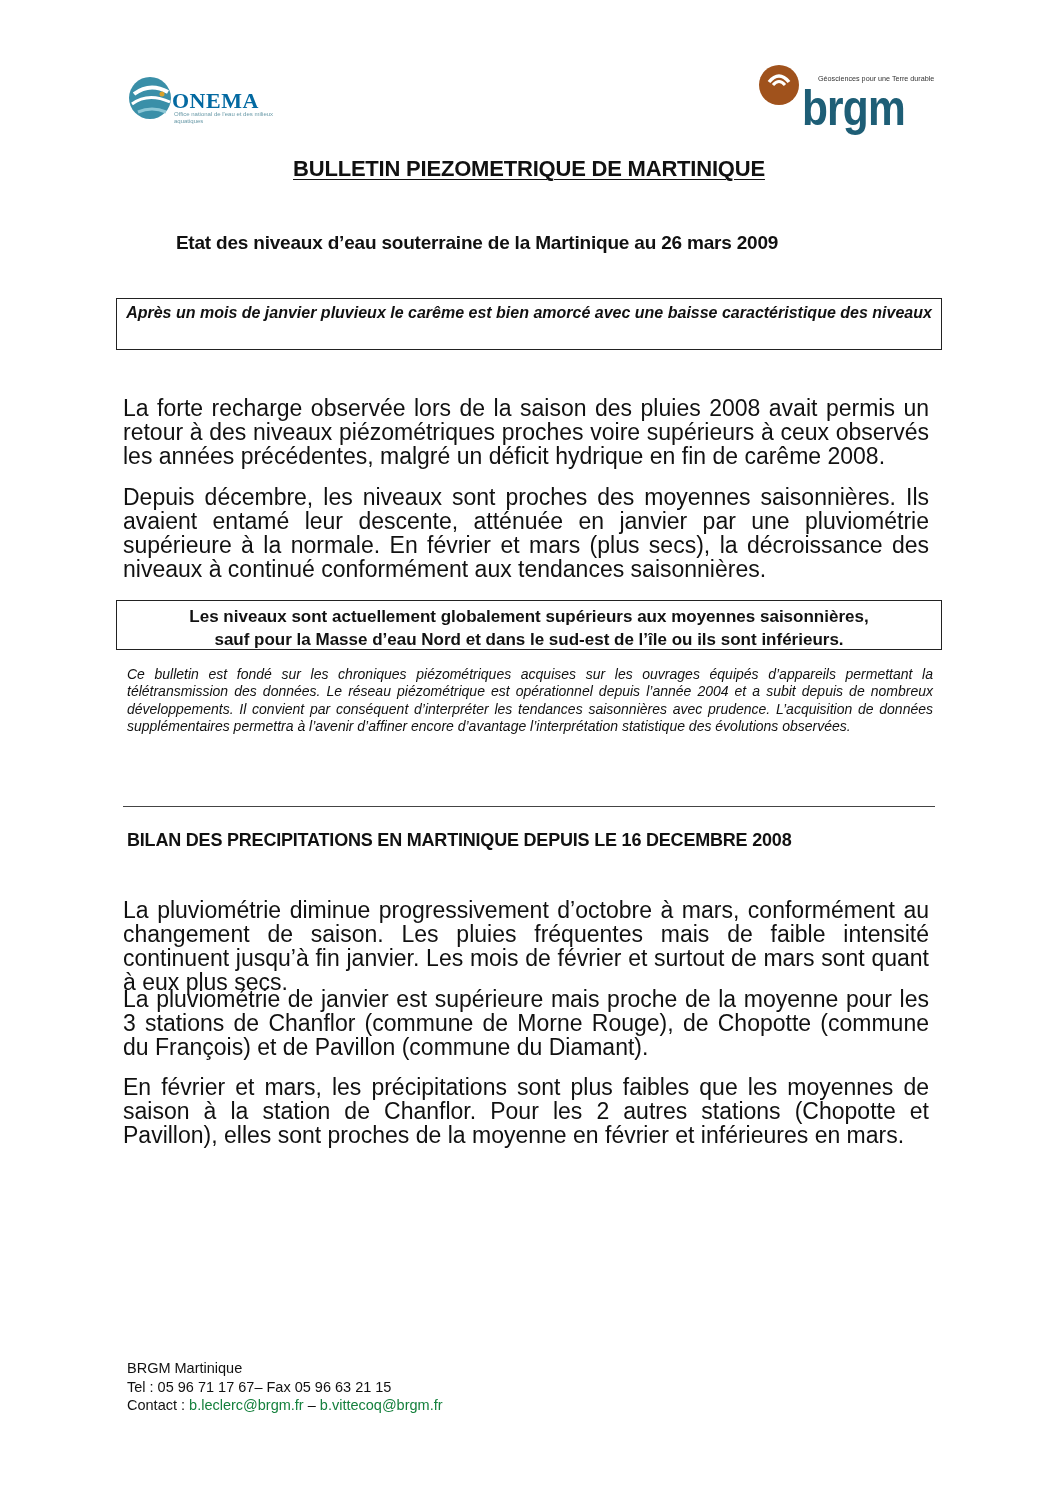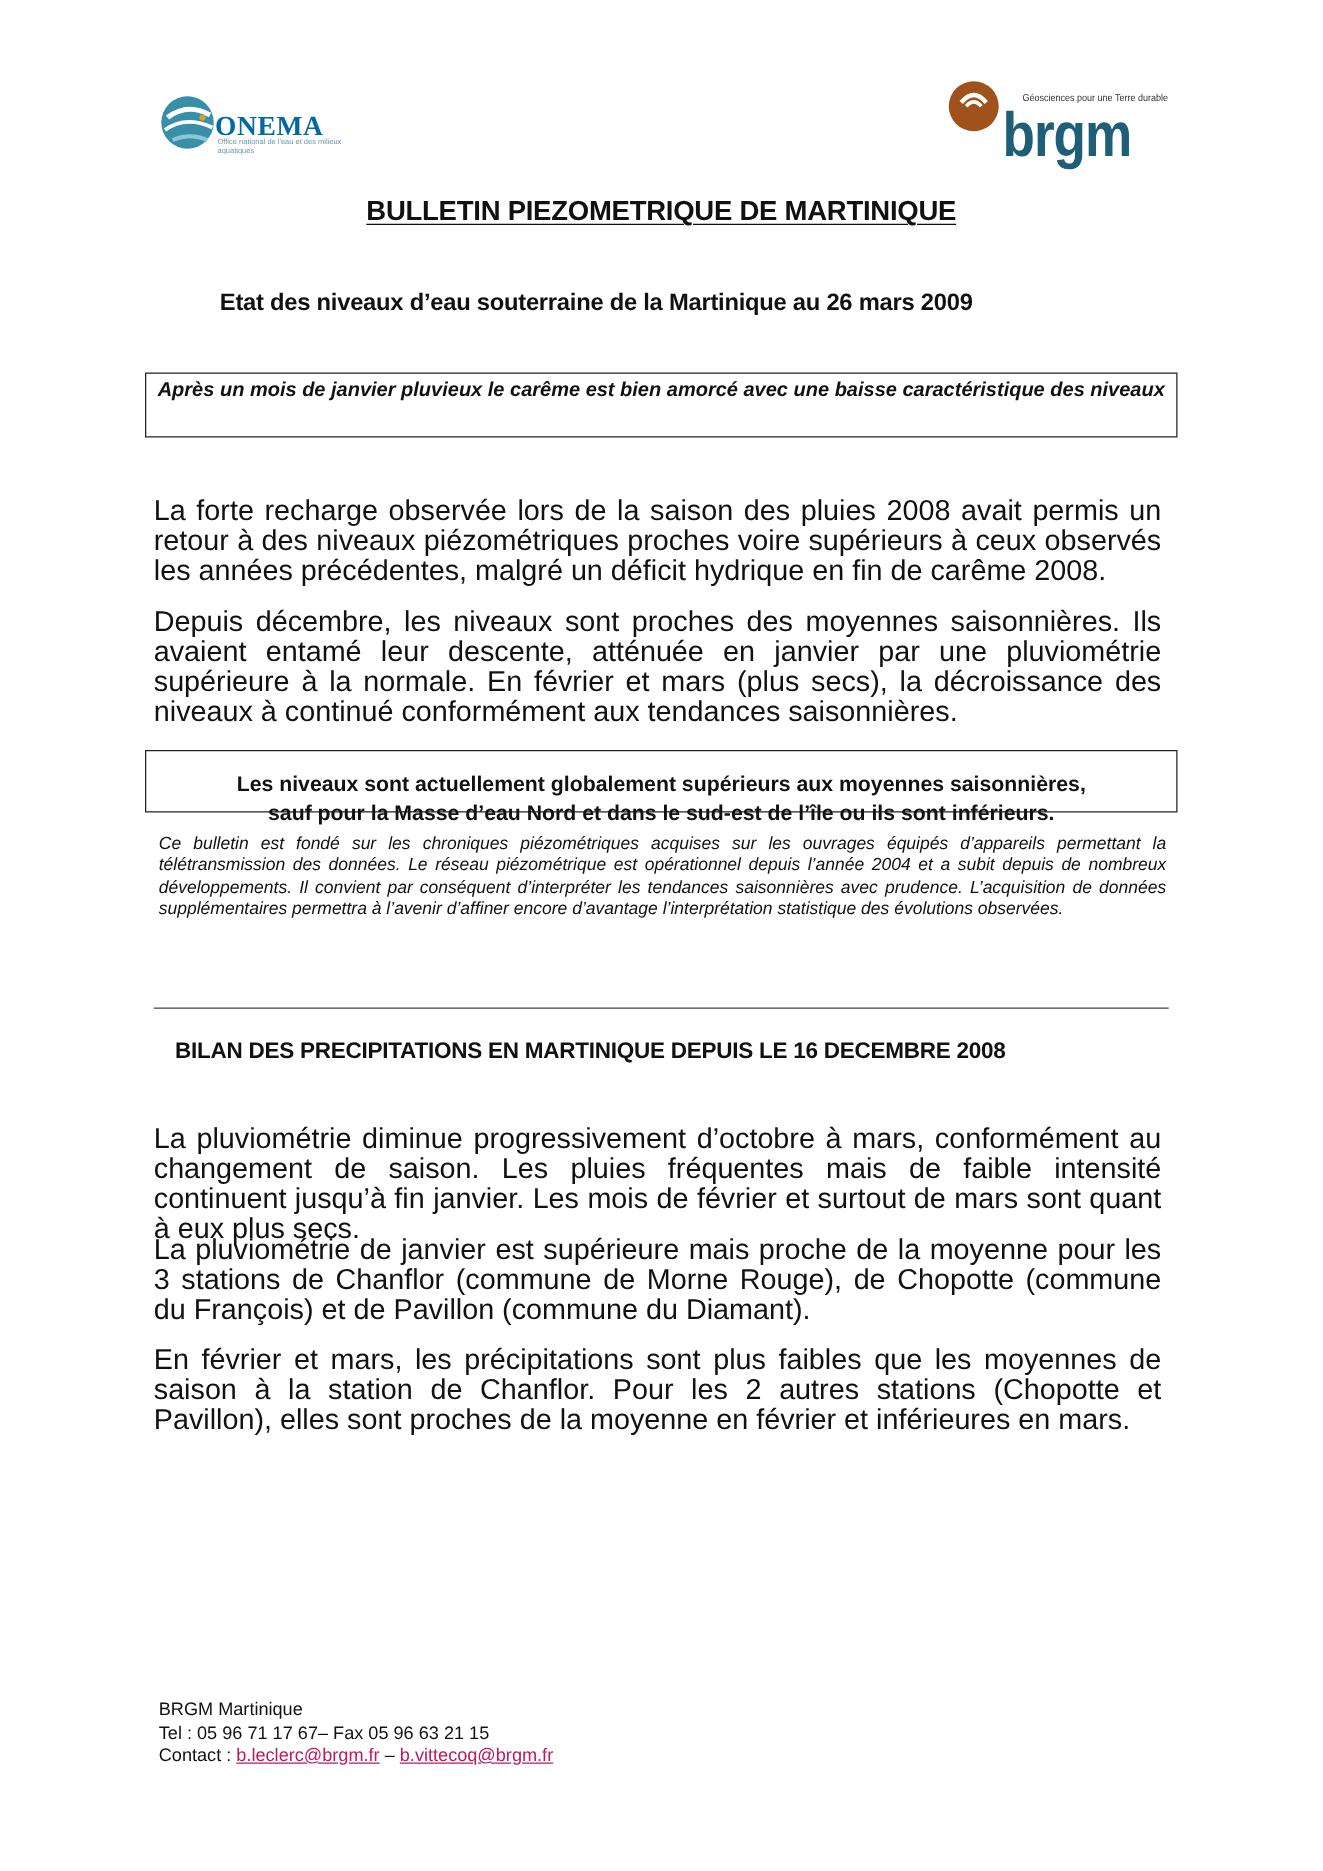--- a/index.html
+++ b/index.html
@@ -18,34 +18,34 @@
 
   .title { left: 0; width: 1058px; top: 156px; text-align: center; font-size: 22px; font-weight: bold; text-decoration: underline; text-decoration-thickness: 1px; text-underline-offset: 3px; letter-spacing: -0.2px; }
   .subtitle { left: 0; width: 954px; top: 232px; text-align: center; font-size: 19px; font-weight: bold; letter-spacing: -0.2px; }
 
   .box1 { left: 116px; top: 298px; width: 826px; height: 52px; border: 1px solid #222; box-sizing: border-box; text-align: center; font-size: 16px; font-weight: bold; font-style: italic; line-height: 24px; padding-top: 2px; }
 
   .para { left: 123px; width: 806px; font-size: 23px; line-height: 24px; text-align: justify; }
   .p1 { top: 396px; }
   .p2 { top: 485px; }
 
-  .box2 { left: 116px; top: 600px; width: 826px; height: 50px; border: 1px solid #222; box-sizing: border-box; text-align: center; font-size: 17px; font-weight: bold; line-height: 23px; padding-top: 15px; }
+  .box2 { left: 116px; top: 600px; width: 826px; height: 50px; border: 1px solid #222; box-sizing: border-box; text-align: center; font-size: 17px; font-weight: bold; line-height: 23px; padding-top: 4px; }
 
   .note { left: 127px; top: 666px; width: 806px; font-size: 14px; font-style: italic; line-height: 17.3px; text-align: justify; }
 
   .divider { left: 123px; top: 806px; width: 812px; height: 0; border-top: 1px solid #444; }
 
-  .section-title { left: 140px; top: 830px; width: 806px; font-size: 18px; font-weight: bold; letter-spacing: -0.2px; white-space: nowrap; }
+  .section-title { left: 127px; top: 830px; width: 806px; font-size: 18px; font-weight: bold; letter-spacing: -0.2px; white-space: nowrap; }
 
   .p3 { top: 898px; }
   .p4 { top: 987px; }
   .p5 { top: 1075px; }
 
   .footer { left: 127px; top: 1359px; font-size: 14.5px; line-height: 18.5px; color: #111; }
-  .footer a { color: #be185d; text-decoration: underline; }
+  .footer a { color: #15803d; }
 </style>
 </head>
 <body>
 
 <div class="abs onema-logo">
   <svg width="48" height="62" viewBox="0 0 48 62" style="position:absolute;left:0;top:2px;">
     <circle cx="22" cy="30" r="21" fill="#3a8fa8"></circle>
     <path d="M6 26 Q22 14 40 24" stroke="#ffffff" stroke-width="4" fill="none"></path>
     <path d="M4 36 Q20 24 42 34" stroke="#ffffff" stroke-width="3" fill="none"></path>
     <path d="M10 44 Q24 38 38 44" stroke="#8cc7d6" stroke-width="3" fill="none"></path>

